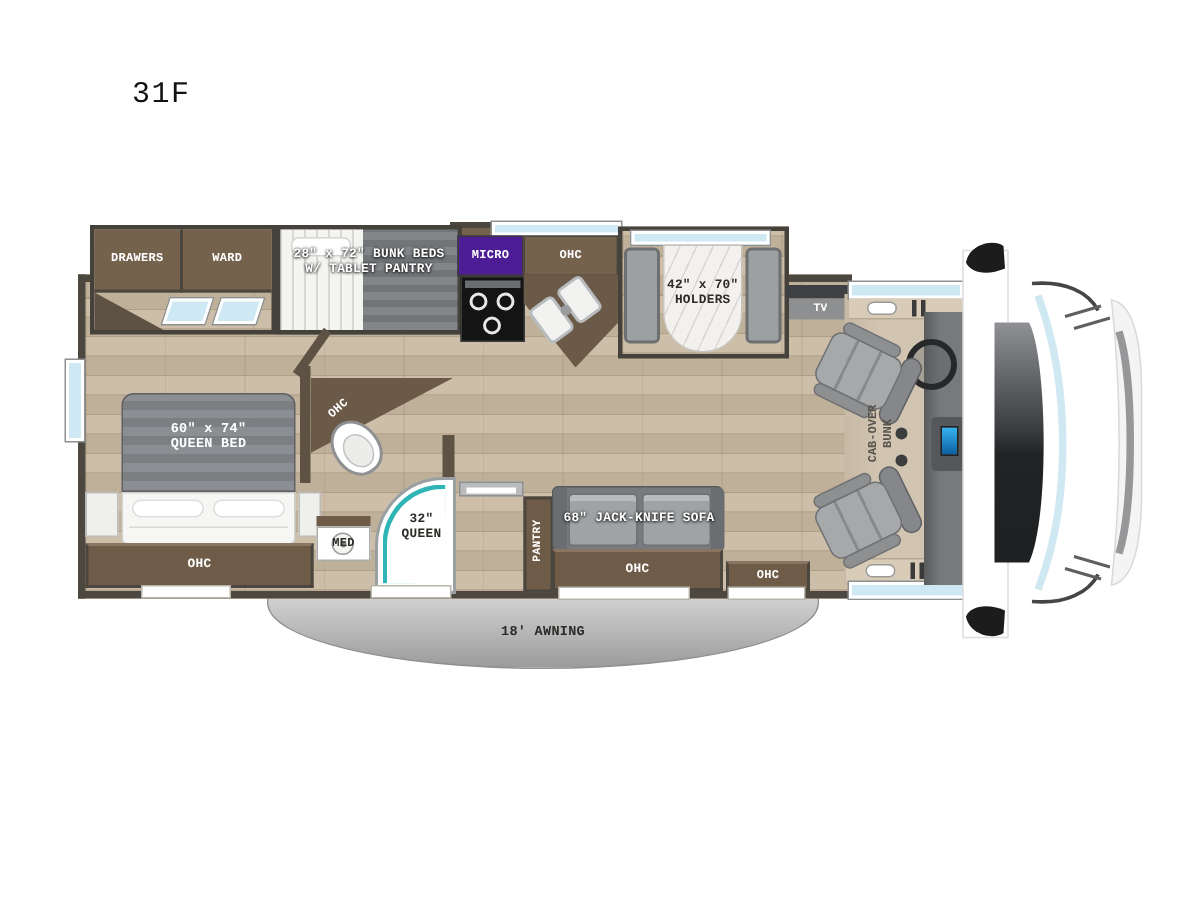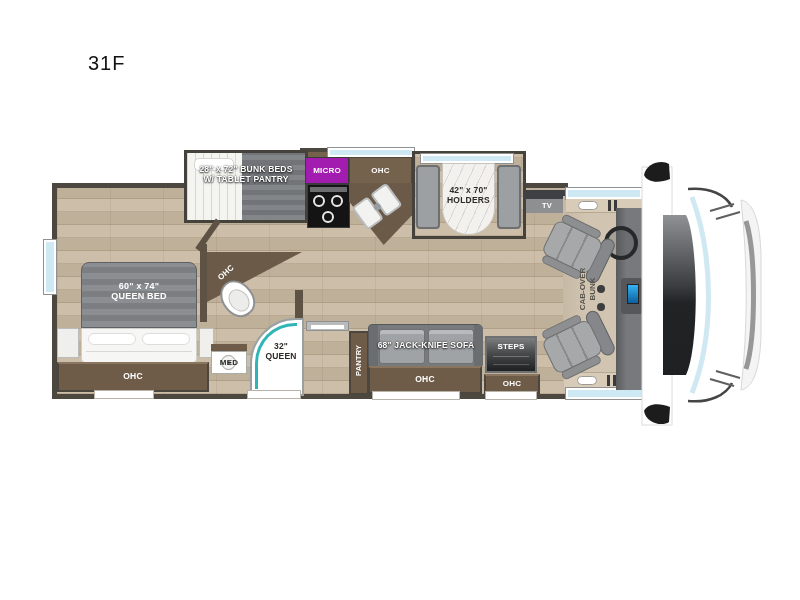--- a/index.html
+++ b/index.html
@@ -1,17 +1,17 @@
 <!DOCTYPE html>
 <html><head>
 <meta charset="utf-8">
 <style>
   html,body{margin:0;padding:0;background:#fff;}
   .fp{position:relative;width:800px;height:600px;background:#fff;
-      font-family:Liberation Sans, sans-serif;overflow:hidden;}
+      font-family:Liberation Mono, monospace;overflow:hidden;}
   .abs{position:absolute;box-sizing:border-box;}
   .lbl{font-weight:bold;color:#fff;text-align:center;line-height:1.15;
        white-space:nowrap;letter-spacing:.2px;}
   .sh{text-shadow:0 0 2px rgba(0,0,0,.85),0 1px 2px rgba(0,0,0,.7);}
   .dk{color:#2d2b28;text-shadow:none;}
   .wood{background-color:#c9b9a2;
         background-image:
           repeating-linear-gradient(0deg, rgba(125,98,70,.22) 0 1px, transparent 1px 13px),
           repeating-linear-gradient(90deg, rgba(125,98,70,.12) 0 1px, transparent 1px 53px),
           repeating-linear-gradient(0deg, rgba(255,255,255,.07) 0 13px, rgba(0,0,0,.05) 13px 26px);}
@@ -24,41 +24,58 @@
   .fs7{font-size:7.5px;} .fs8{font-size:8px;} .fs85{font-size:8.5px;} .fs9{font-size:9px;}
   .flexc{display:flex;flex-direction:column;align-items:center;justify-content:center;}
 </style>
 </head>
 <body>
 
 <div class="fp">
 
   <div class="abs" style="left:88px;top:52px;font-size:20px;letter-spacing:1px;color:#121212;font-weight:500;">31F</div>
 
+  <div class="abs" style="left:178px;top:394px;width:368px;height:52px;
+              background:linear-gradient(180deg,#d6d6d6 0,#bcbcbc 45%,#9b9b9d 100%);
+              border:1px solid #8f8f91;border-top:none;
+              border-radius:0 0 185px 185px / 0 0 44px 44px;">
+    <div class="abs lbl fs9 dk" style="left:0;top:22px;width:100%;font-weight:bold;">18' AWNING</div>
+  </div>
 
   <div class="abs wood" style="left:52px;top:183px;width:516px;height:216px;
               border:5px solid #4d483f;border-right:none;"></div>
 
   <div class="abs cabwood" style="left:300px;top:148px;width:114px;height:42px;border:4px solid #4d483f;border-bottom:none;"></div>
 
+  <div class="abs wood" style="left:60px;top:150px;width:124px;height:73px;border:3px solid #45413b;">
+    <div class="abs cabwood" style="left:0;top:0;width:118px;height:42px;border-bottom:2px solid #4b463e;">
+      <div class="abs" style="left:57px;top:0;width:2px;height:42px;background:#4b463e;"></div>
+      <div class="abs lbl fs8" style="left:0;top:15px;width:57px;">DRAWERS</div>
+      <div class="abs lbl fs8" style="left:59px;top:15px;width:59px;">WARD</div>
+    </div>
+    <div class="abs" style="left:0;top:42px;width:46px;height:25px;background:#5d5243;
+                clip-path:polygon(0 0,100% 100%,0 100%);"></div>
+    <div class="abs win" style="left:48px;top:46px;width:28px;height:17px;transform:skewX(-18deg);"></div>
+    <div class="abs win" style="left:82px;top:46px;width:28px;height:17px;transform:skewX(-18deg);"></div>
+  </div>
 
   <div class="abs" style="left:184px;top:150px;width:124px;height:73px;border:3px solid #45413b;background:#7b7e82;">
     <div class="abs" style="left:0;top:0;width:55px;height:67px;background:#f4f4f1;
                 background-image:repeating-linear-gradient(90deg, rgba(160,160,158,.35) 0 1px, transparent 1px 8px);"></div>
     <div class="abs" style="left:7px;top:5px;width:40px;height:13px;background:#fff;border:1px solid #d4d4d1;border-radius:5px;"></div>
     <div class="abs" style="left:55px;top:0;width:63px;height:67px;
                 background-image:repeating-linear-gradient(0deg, rgba(255,255,255,.06) 0 5px, rgba(0,0,0,.08) 5px 10px);"></div>
     <div class="abs lbl fs85 sh flexc" style="left:0;top:12px;width:118px;">
       <span>28" x 72" BUNK BEDS</span>
       <span>W/ TABLET PANTRY</span>
     </div>
   </div>
 
   <div class="abs win" style="left:328px;top:148px;width:86px;height:9px;"></div>
-  <div class="abs" style="left:305px;top:157px;width:44px;height:27px;background:#a21caf;border:1px solid #3a3a3c;">
+  <div class="abs" style="left:305px;top:157px;width:44px;height:27px;background:#4c1d95;border:1px solid #3a3a3c;">
     <div class="abs lbl fs8" style="left:0;top:8px;width:100%;">MICRO</div>
   </div>
   <div class="abs cabwood" style="left:349px;top:157px;width:63px;height:27px;border:1px solid #4b463e;">
     <div class="abs lbl fs8" style="left:0;top:8px;width:100%;">OHC</div>
   </div>
   <div class="abs" style="left:307px;top:184px;width:43px;height:44px;background:#141414;border:1px solid #3c3c3c;">
     <div class="abs" style="left:2px;top:2px;width:37px;height:5px;background:#6b6d6f;"></div>
     <div class="abs" style="left:5px;top:10px;width:12px;height:12px;border:2px solid #e8e8e8;border-radius:50%;"></div>
     <div class="abs" style="left:23px;top:10px;width:12px;height:12px;border:2px solid #e8e8e8;border-radius:50%;"></div>
     <div class="abs" style="left:14px;top:26px;width:12px;height:12px;border:2px solid #e8e8e8;border-radius:50%;"></div>
@@ -216,26 +233,20 @@
     <div class="abs" style="left:105px;top:0;width:9px;height:43px;background:#6b6e70;border-radius:0 4px 4px 0;"></div>
     <div class="abs" style="left:10px;top:4px;width:46px;height:35px;background:#a0a3a5;border:1px solid #6f7173;border-radius:3px;
                 box-shadow:inset 0 4px 0 rgba(255,255,255,.25);"></div>
     <div class="abs" style="left:59px;top:4px;width:46px;height:35px;background:#a0a3a5;border:1px solid #6f7173;border-radius:3px;
                 box-shadow:inset 0 4px 0 rgba(255,255,255,.25);"></div>
     <div class="abs lbl fs85 sh" style="left:0;top:16px;width:114px;">68" JACK-KNIFE SOFA</div>
   </div>
   <div class="abs ohcbar" style="left:368px;top:366px;width:114px;height:28px;">
     <span class="lbl fs85">OHC</span>
   </div>
-  <div class="abs" style="left:485px;top:336px;width:52px;height:37px;border:2px solid #6e7072;
-              background:linear-gradient(180deg,#7c7e80 0,#4a4b4d 45%,#1f2021 100%);">
-    <div class="abs lbl fs8" style="left:0;top:4px;width:48px;">STEPS</div>
-    <div class="abs" style="left:6px;top:18px;width:36px;height:1px;background:#727476;"></div>
-    <div class="abs" style="left:6px;top:26px;width:36px;height:1px;background:#5a5c5e;"></div>
-  </div>
   <div class="abs ohcbar" style="left:484px;top:374px;width:56px;height:20px;">
     <span class="lbl fs8">OHC</span>
   </div>
 
   <div class="abs bagdoor" style="left:95px;top:391px;width:58px;height:7px;"></div>
   <div class="abs bagdoor" style="left:248px;top:391px;width:52px;height:7px;"></div>
   <div class="abs bagdoor" style="left:373px;top:392px;width:86px;height:7px;"></div>
   <div class="abs bagdoor" style="left:486px;top:392px;width:50px;height:7px;"></div>
 
 </div>

